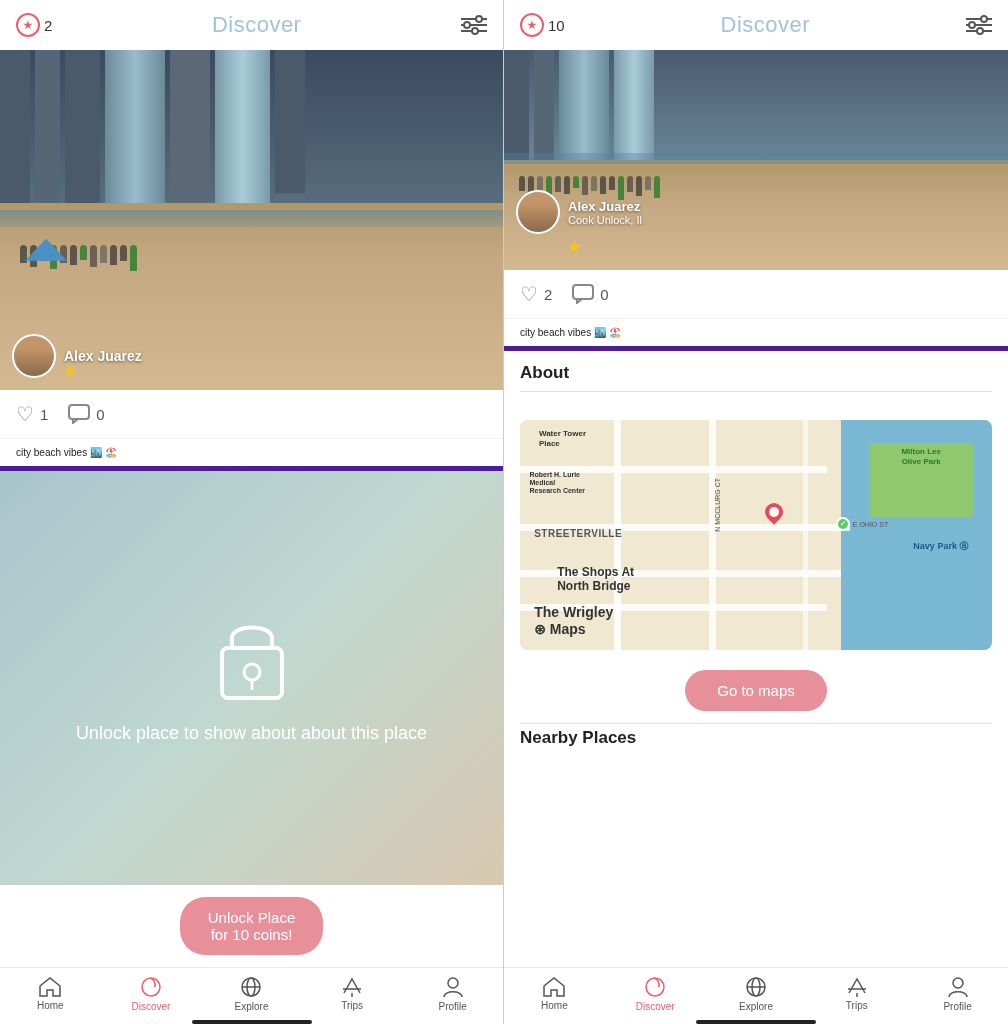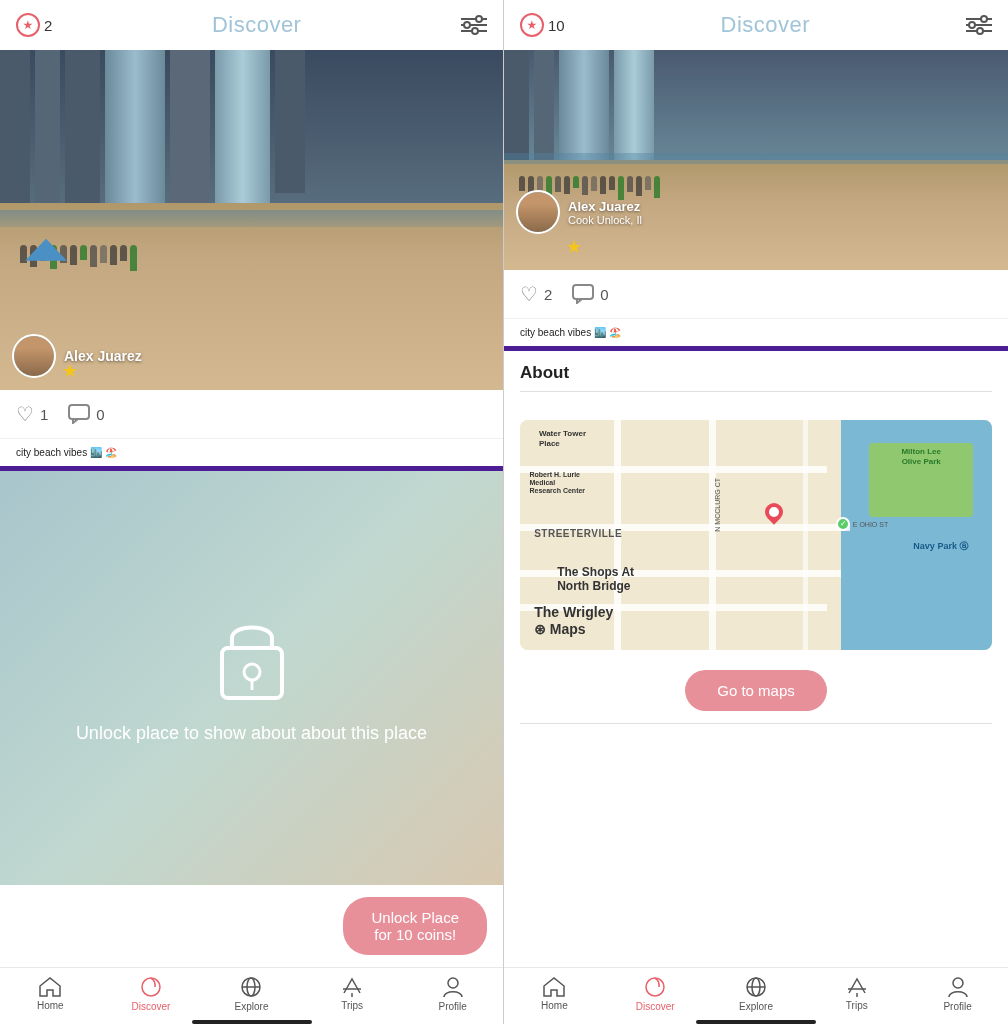--- a/index.html
+++ b/index.html
@@ -174,21 +174,21 @@
       font-weight: 500;
       text-align: center;
       line-height: 1.4;
       padding: 0 20px;
     }
 
     
     .unlock-btn-container {
       padding: 12px 16px;
       display: flex;
-      justify-content: flex-end;
+      justify-content: center;
       background: white;
     }
     .unlock-btn {
       background: #e8909a;
       color: white;
       border: none;
       border-radius: 25px;
       padding: 12px 28px;
       font-size: 15px;
       font-weight: 500;
@@ -580,20 +580,21 @@
           <div style="position:absolute;top:25%;left:41%;font-size:7px;color:#555;writing-mode:vertical-rl;transform:rotate(180deg);">N MCCLURG CT</div>
         </div>
       </div>
 
       <div class="go-to-maps-container">
         <button class="go-to-maps-btn">Go to maps</button>
       </div>
 
       <div class="divider" style="margin:0 16px;"></div>
 
+      <div class="nearby-title">Nearby Places</div>
     </div>
 
     <div class="bottom-nav">
       <div class="nav-item">
         <svg width="22" height="20" viewBox="0 0 22 20">
             <path d="M1 9 L11 1 L21 9 V19 H14 V13 H8 V19 H1 Z" fill="none" stroke="#555" stroke-width="1.5"></path>
           </svg>
         <span class="nav-label">Home</span>
       </div>
       <div class="nav-item">

